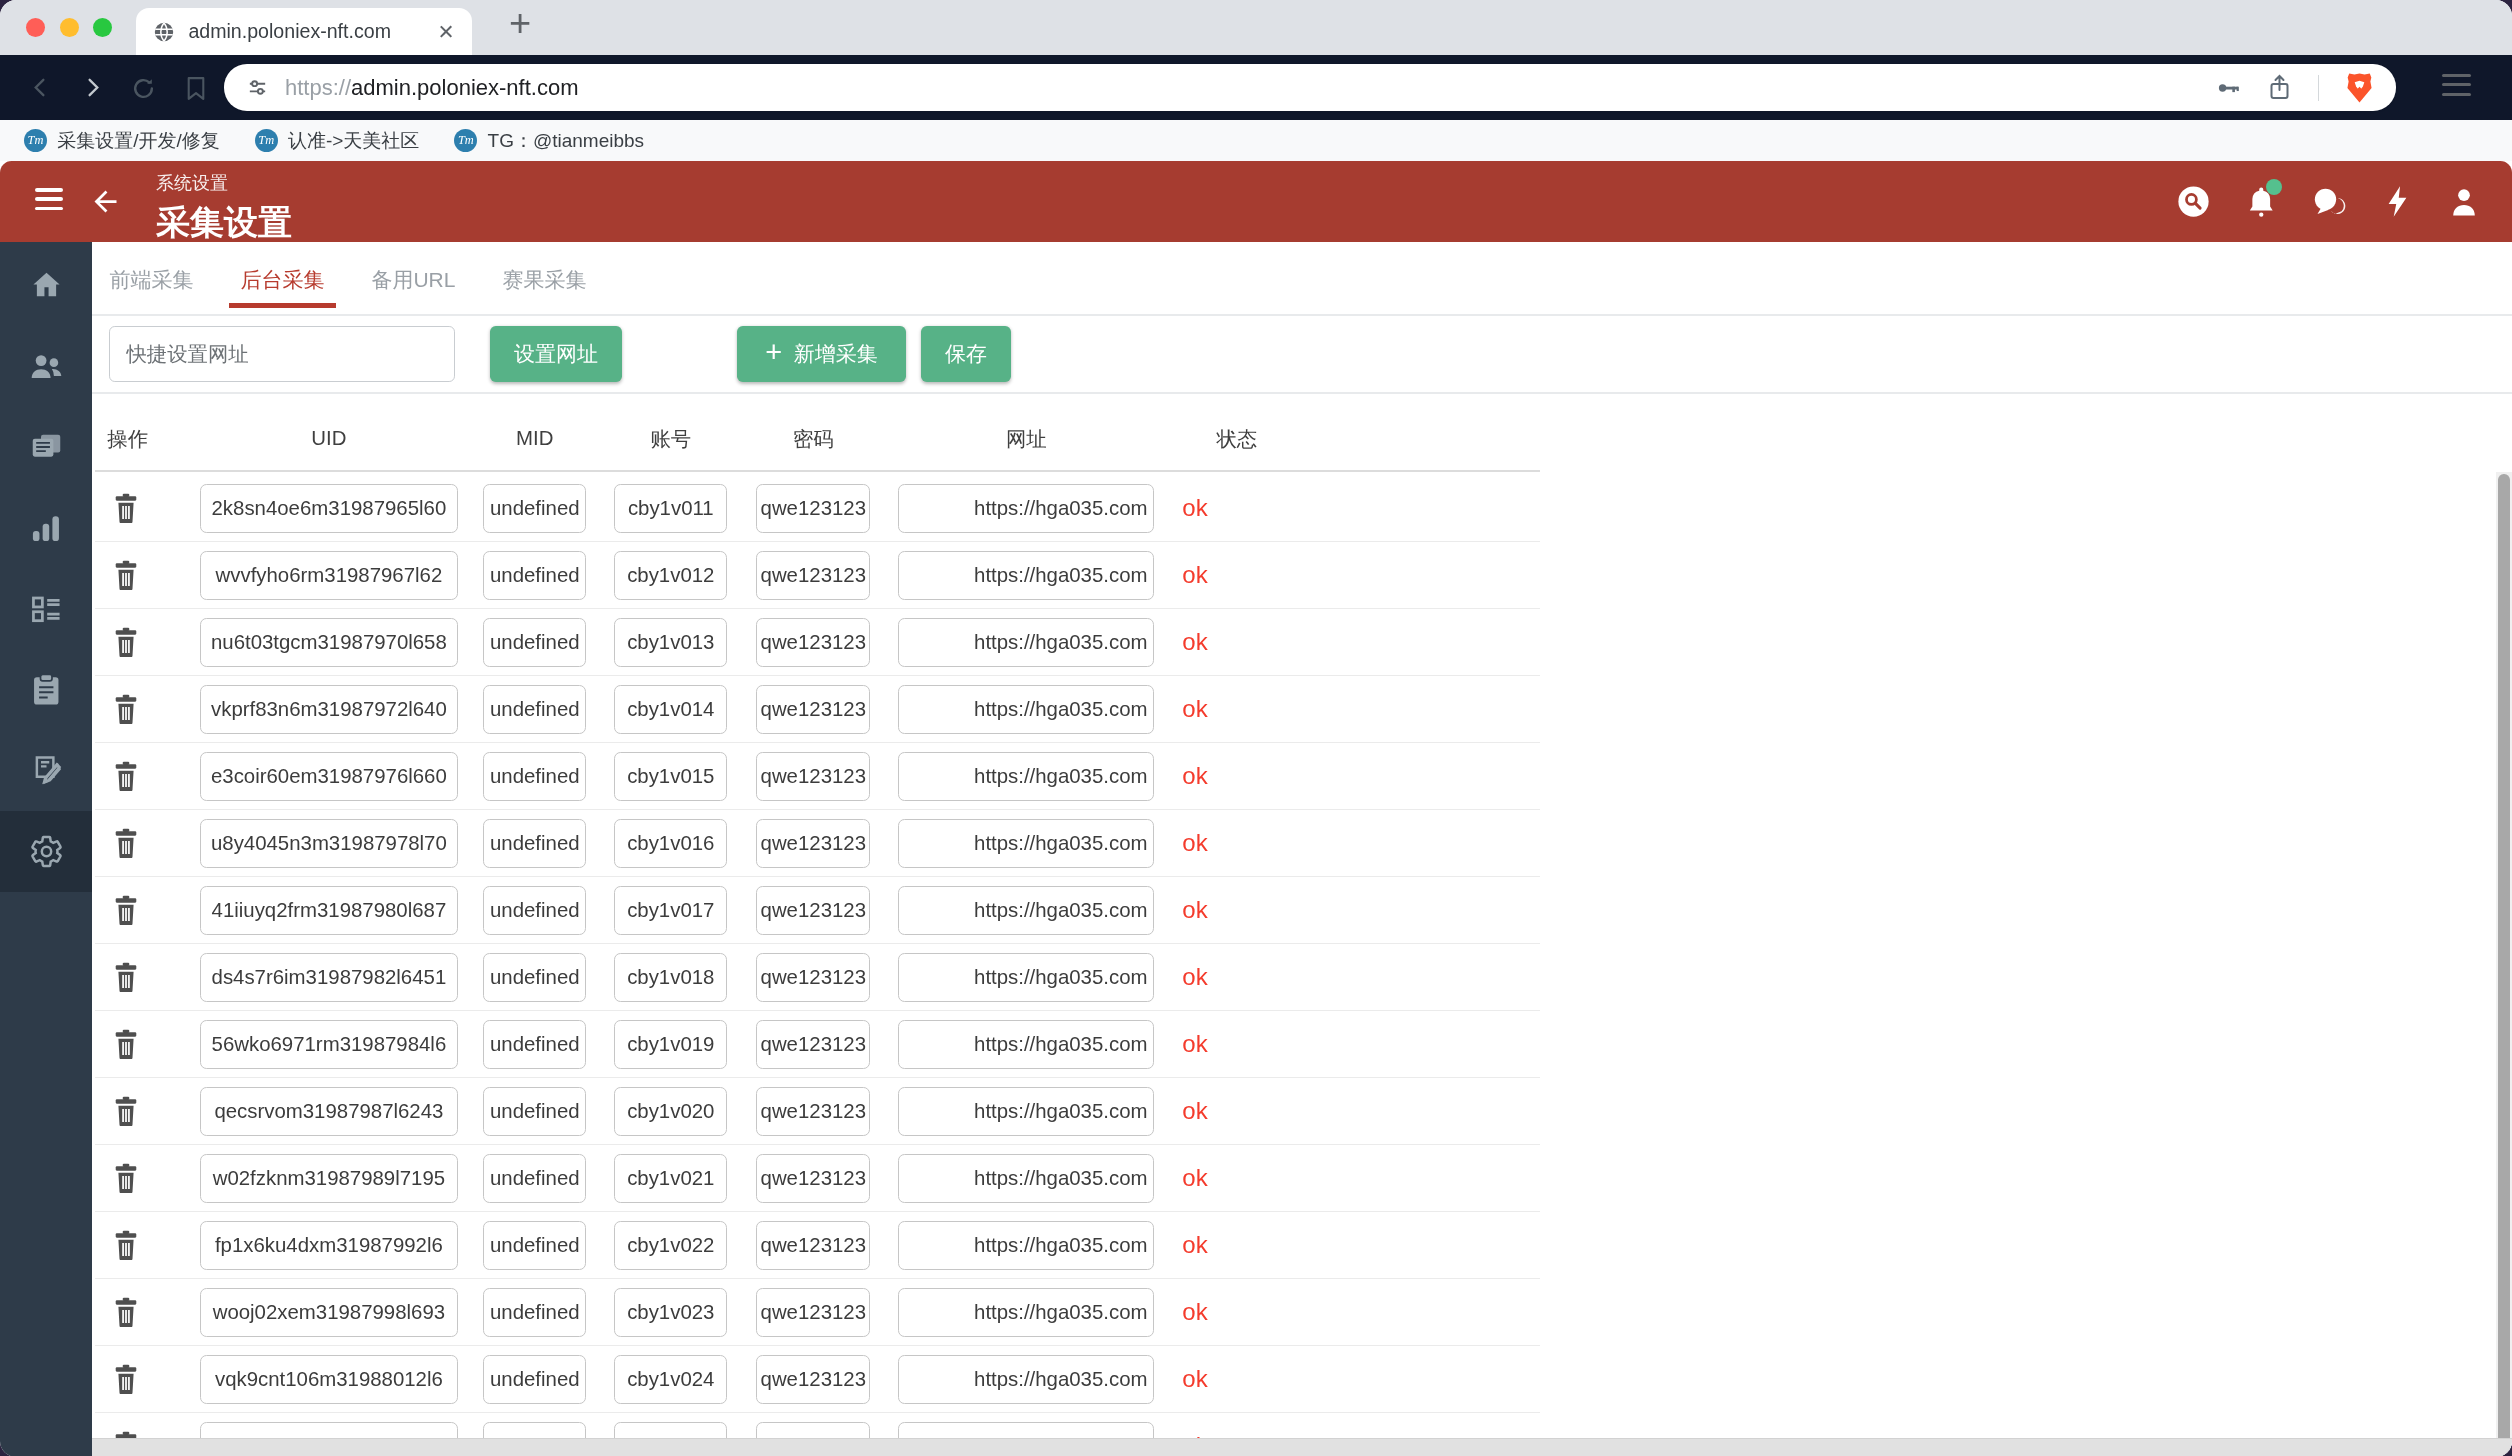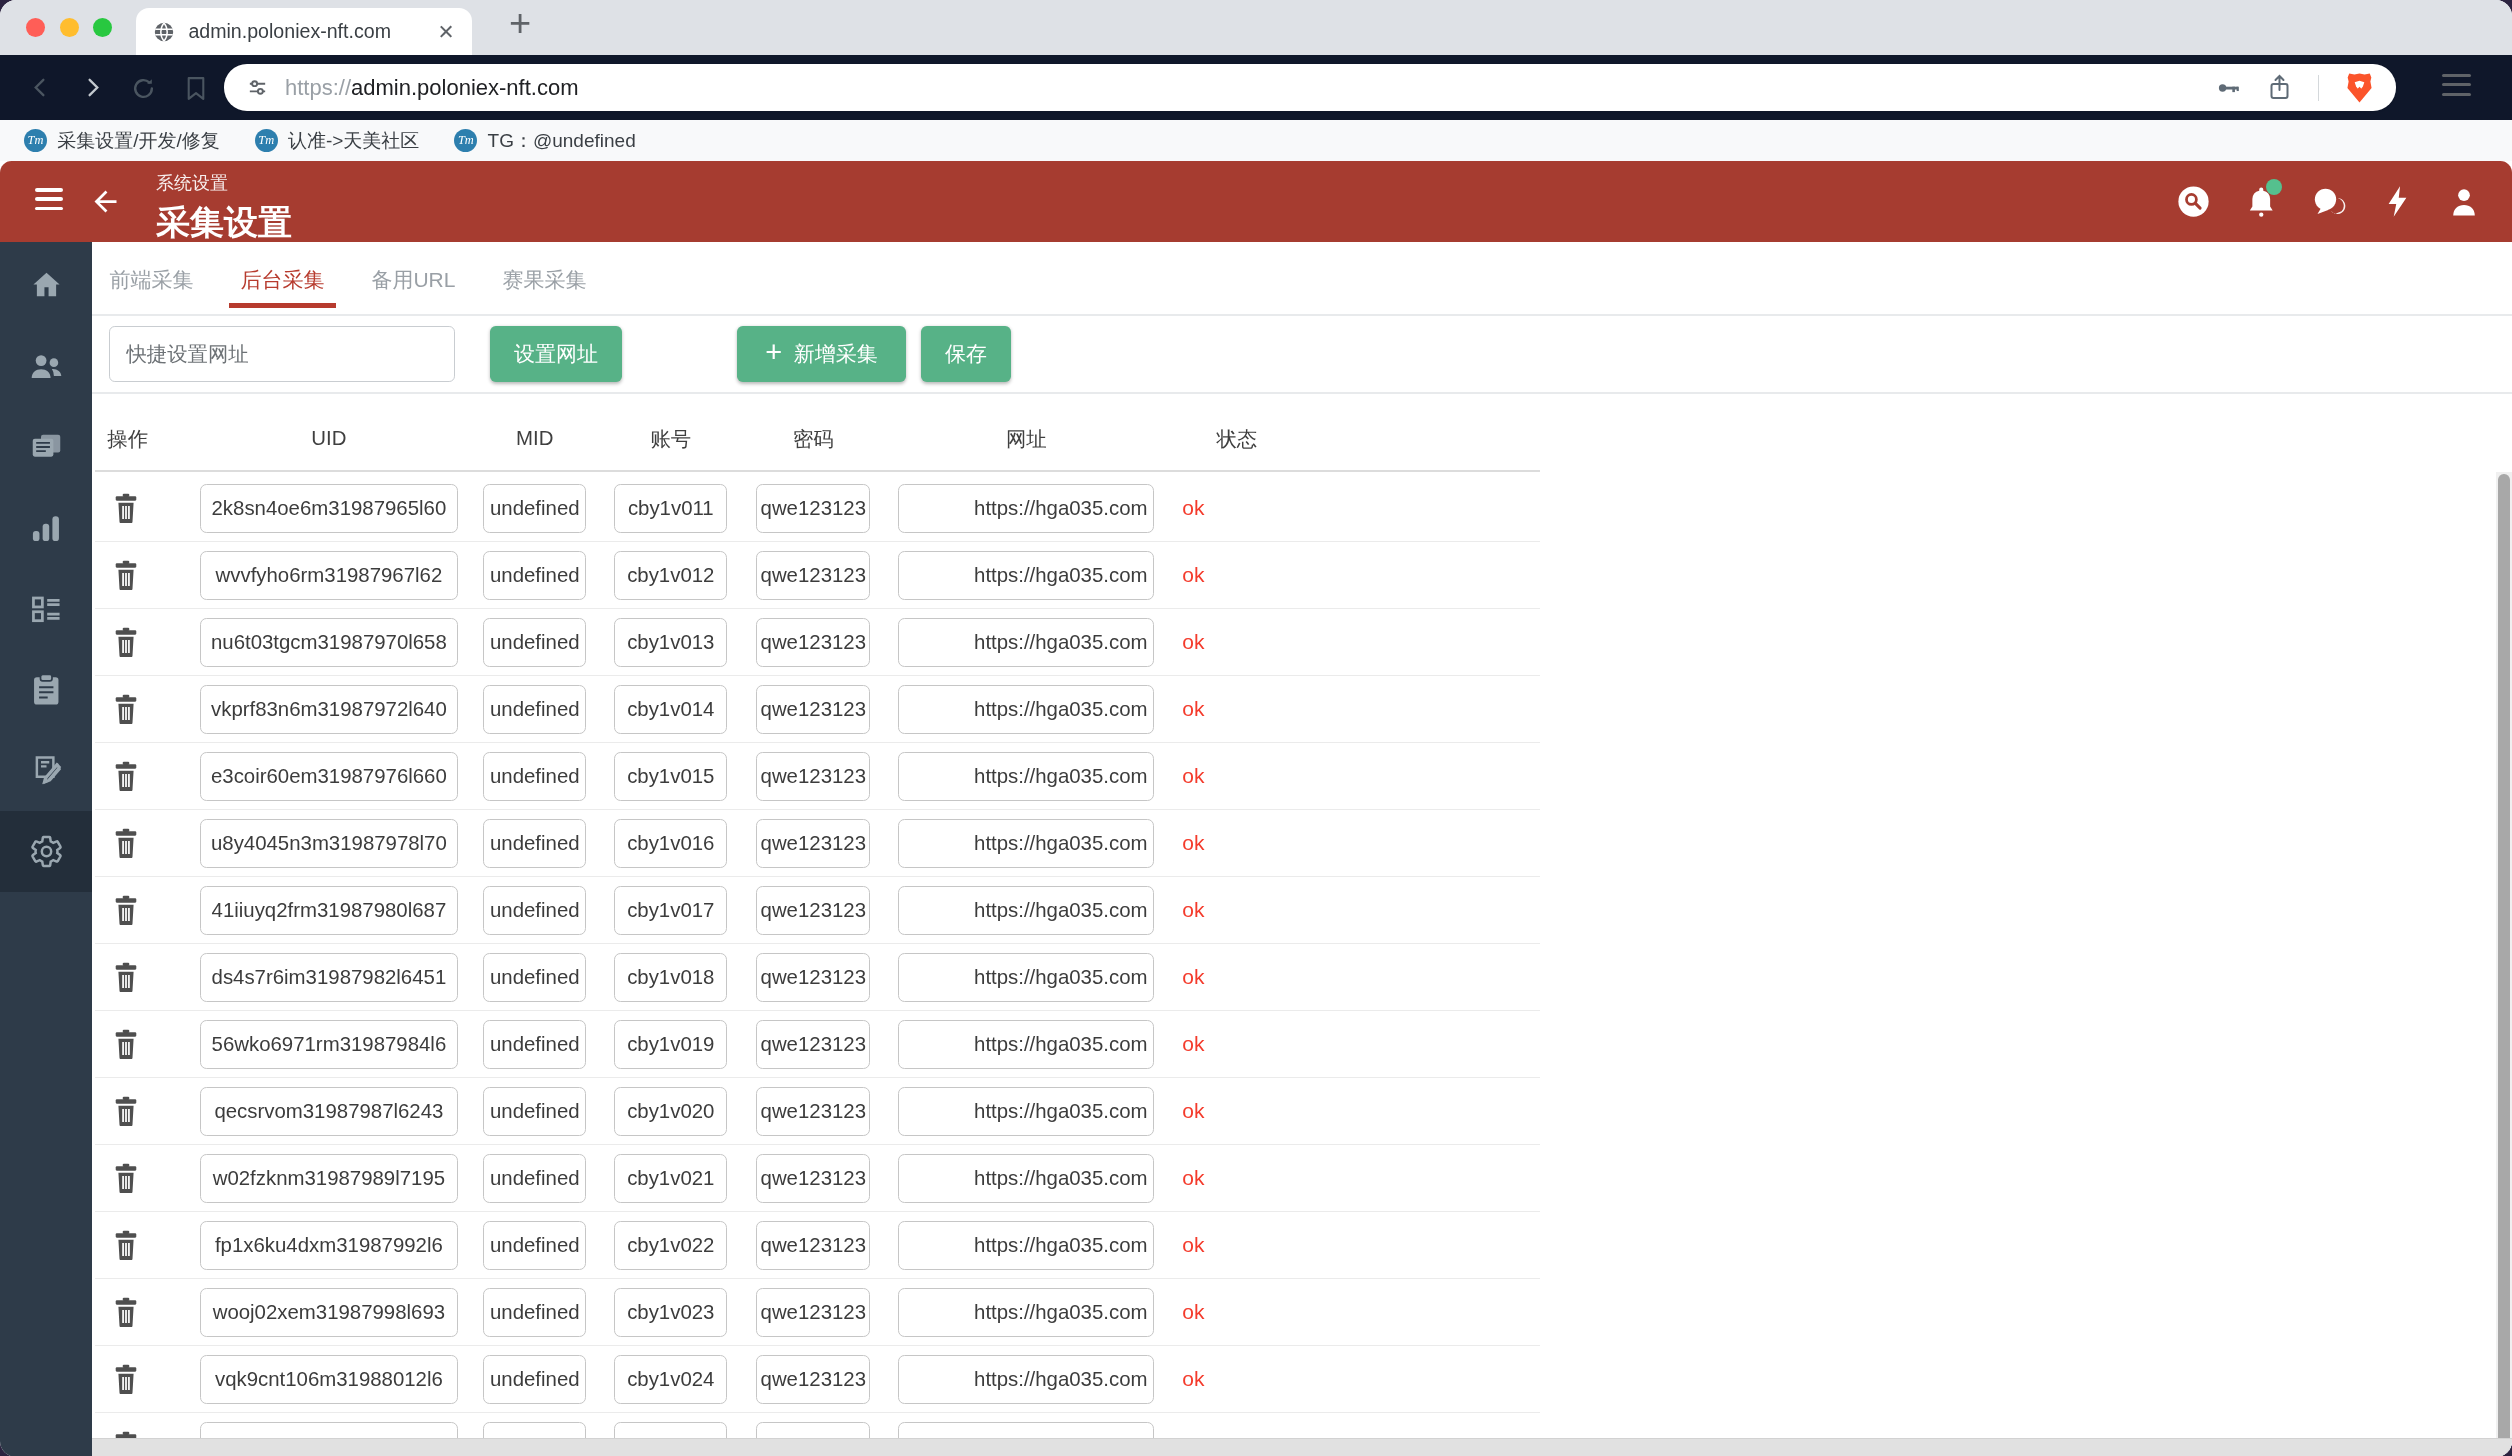--- a/index.html
+++ b/index.html
@@ -80,21 +80,21 @@
   .c-op { width:105px; padding-left:12.4px; }
   .c-uid { width:258px; text-align:center; }
   .c-mid { width:103px; margin-left:25.4px; text-align:center; }
   .c-acct { width:113px; margin-left:28px; text-align:center; }
   .c-pwd { width:114px; margin-left:29px; text-align:center; }
   .c-url { width:256px; margin-left:28px; text-align:center; }
   .c-status { width:109px; margin-left:28px; text-align:center; }
   .trow .c-op { padding-left:18px; }
   .cellinput { height:49px; border:1.5px solid #c6c6c6; border-radius:6.5px; font-size:20.4px; color:#3c3c3c; font-family:inherit; background:#fff; text-align:center; width:100%; }
   .cellinput.url { text-align:right; padding-left:13px; padding-right:5.8px; }
-  .trow .c-status { text-align:left; font-size:21px; color:#f43b2c; }
+  .trow .c-status { text-align:left; font-size:24px; color:#f43b2c; }
   .trashbtn { background:none; border:none; cursor:pointer; display:block; }
 
   
   .vscroll { position:absolute; top:230px; right:0; bottom:0; width:16px; background:#f0f0f0; }
   .vthumb { position:absolute; left:2.2px; right:2.2px; top:1.5px; bottom:1.5px; background:#a8a8a8; border-radius:5.8px; }
   .hscroll { position:absolute; left:0; right:0; bottom:0; height:19px; background:#e1e1e1; border-top:0.7px solid #d2d2d2; z-index:5; }
 
   svg { display:block; }
 </style>
 </head>
@@ -190,21 +190,21 @@
     <div class="bm">
       <span class="fav">Tm</span>
       <span class="lbl">采集设置/开发/修复</span>
     </div>
     <div class="bm">
       <span class="fav">Tm</span>
       <span class="lbl">认准-&gt;天美社区</span>
     </div>
     <div class="bm">
       <span class="fav">Tm</span>
-      <span class="lbl">TG：@undefined</span>
+      <span class="lbl">TG：@tianmeibbs</span>
     </div>
   </div>
 
   <div class="appheader">
     <div class="hamb">
         <span></span>
         <span></span>
         <span></span>
       </div>
     <span class="backarrow">

